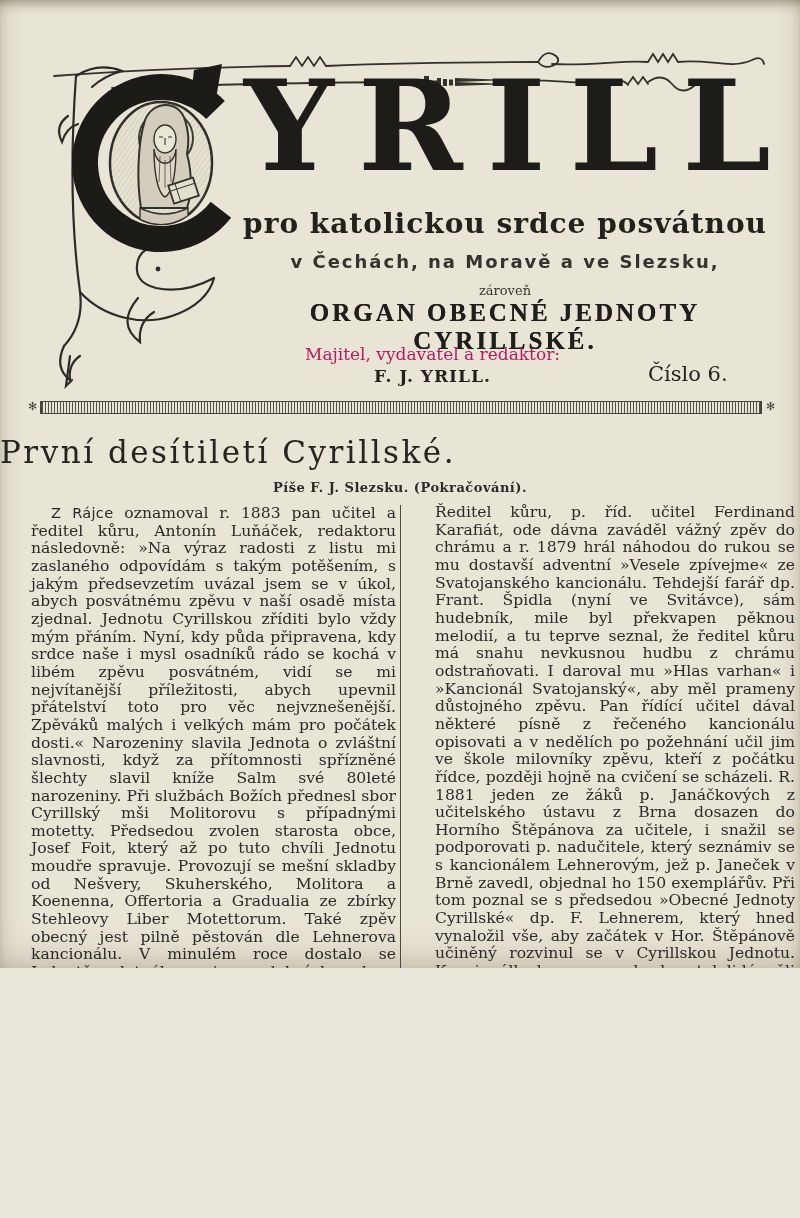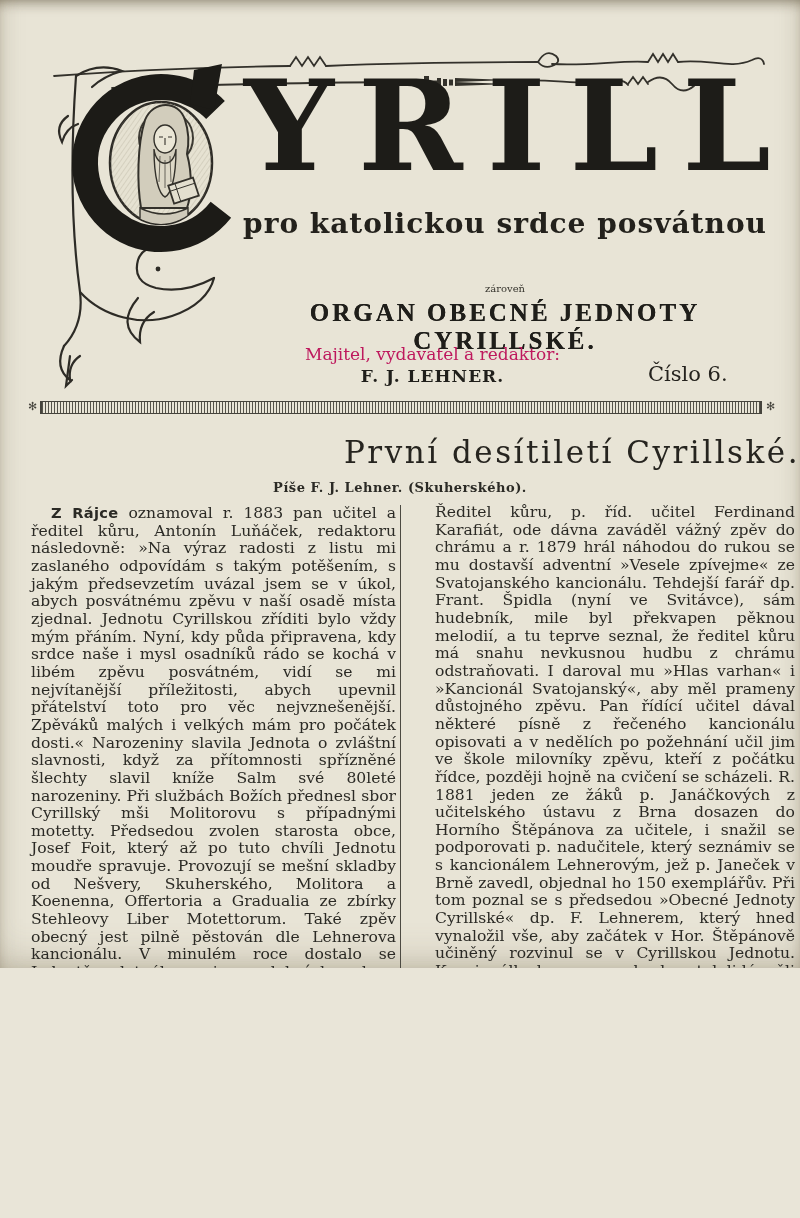--- a/index.html
+++ b/index.html
@@ -10,42 +10,42 @@
         box-shadow:inset 0 9px 14px -8px rgba(70,58,34,.6), inset 0 -26px 40px -26px rgba(125,114,86,.45),
                    inset 14px 0 30px -24px rgba(125,114,86,.5), inset -14px 0 30px -24px rgba(125,114,86,.5);}
   .abs{position:absolute;}
   
   .yrill{left:244px;top:70px;font-family:"DejaVu Serif",serif;font-weight:bold;
          font-size:126px;line-height:112px;letter-spacing:24px;color:#1d1c18;}
   .mast-center{left:240px;width:530px;text-align:center;}
   .casopis{top:179px;font-size:21px;letter-spacing:9px;color:#2a2823;}
   .genre{top:207px;font-size:28px;font-weight:bold;letter-spacing:1px;color:#23211c;}
   .region{top:251px;font-family:"DejaVu Sans",sans-serif;font-weight:bold;font-size:18px;letter-spacing:2px;color:#35332c;}
-  .zaroven{top:283px;font-size:10px;color:#35332c;}
+  .zaroven{top:283px;font-size:13px;color:#35332c;}
   .organ{top:299px;font-size:25px;font-weight:bold;letter-spacing:3px;color:#1f1e1a;
          text-shadow:0 0 .4px #1f1e1a;font-family:Liberation Serif, serif;}
   .mast-owner{left:230px;width:405px;text-align:center;}
   .owner{top:344px;font-size:17px;color:#be185d;}
   .editor{top:366px;font-size:17px;font-weight:bold;letter-spacing:1px;color:#201f1b;}
   .yearvol{left:73px;top:362px;font-size:21px;color:#25231e;}
   .issue{left:648px;top:362px;font-size:21px;color:#25231e;}
   
   .rule{left:40px;top:401px;width:722px;height:13px;box-sizing:border-box;
         border:1px solid #45433c;border-left-width:2px;border-right-width:2px;
         background:repeating-linear-gradient(90deg,#55534a 0 1px,rgba(0,0,0,0) 1px 3px);}
   .rule-orn{top:400px;font-size:11px;color:#45433c;line-height:14px;}
   .rule-orn.l{left:28px;} .rule-orn.r{left:766px;}
   
-  .title{left:0;top:434px;width:800px;text-align:right;font-size:31px;letter-spacing:2.5px;color:#26241f;}
+  .title{left:0;top:434px;width:800px;text-align:left;font-size:31px;letter-spacing:2.5px;color:#26241f;}
   .byline{left:0;top:480px;width:800px;text-align:center;font-size:13px;font-weight:bold;letter-spacing:.5px;color:#2b2a25;}
   .col{top:504px;font-size:15.6px;line-height:17.65px;text-align:justify;color:#2b2a25;
        hyphens:auto;-webkit-hyphens:auto;}
   .col p{margin:0;}
   .col p.ind{text-indent:20px;}
-  .col .lead{font-family:"DejaVu Sans",sans-serif;font-weight:bold;font-size:14.6px;letter-spacing:.3px;}
+  .col .lead{font-family:"DejaVu Sans",sans-serif;font-weight:normal;font-size:14.6px;letter-spacing:.3px;}
   .col-left{left:31px;width:365px;}
   .col-right{left:435px;width:360px;}
   .col-div{left:400px;top:505px;width:1px;height:612px;background:#4c4a42;}
   svg{display:block;}
 </style>
 </head>
 <body>
 
 <div class="page">
 
@@ -111,32 +111,33 @@
       <g transform="rotate(-18 142 136)">
         <rect x="129" y="125" width="26" height="19" fill="#e3dfcf" stroke="#33312b" stroke-width="1.8"></rect>
         <path d="M129,131 l26,0 M136,125 l0,19" stroke="#33312b" stroke-width=".9"></path>
       </g>
       <path d="M98,152 Q122,164 146,152 L146,170 Q120,180 98,170 Z" fill="#cfcaba" stroke="#33312b" stroke-width="1.4"></path>
     </g>
   </svg>
 
   <div class="abs yrill">YRILL</div>
   <div class="abs mast-center genre">pro katolickou srdce posvátnou</div>
+  <div class="abs mast-center region">v Čechách, na Moravě a ve Slezsku,</div>
   <div class="abs mast-center zaroven">zároveň</div>
   <div class="abs mast-center organ">ORGAN OBECNÉ JEDNOTY CYRILLSKÉ.</div>
   <div class="abs mast-owner owner">Majitel, vydavatel a redaktor:</div>
-  <div class="abs mast-owner editor">F. J. LEHNER.</div>
+  <div class="abs mast-owner editor">F. J. YRILL.</div>
   <div class="abs issue">Číslo 6.</div>
 
   <span class="abs rule-orn l">✻</span>
   <div class="abs rule"></div>
   <span class="abs rule-orn r">✻</span>
 
   <div class="abs title">První desítiletí Cyrillské.</div>
-  <div class="abs byline">Píše F. J. Lehner. (Skuherského).</div>
+  <div class="abs byline">Píše F. J. Slezsku. (Pokračování).</div>
 
   <div class="abs col-div"></div>
 
   <div class="abs col col-left">
     <p class="ind"><strong class="lead">Z Rájce</strong><span> oznamoval r. 1883 pan učitel a ředitel kůru, Antonín Luňáček, redaktoru následovně: »Na výraz radosti z listu mi zaslaného odpovídám s takým potěšením, s jakým předsevzetím uvázal jsem se v úkol, abych posvátnému zpěvu v naší osadě místa zjednal. Jednotu Cyrillskou zříditi bylo vždy mým přáním. Nyní, kdy půda připravena, kdy srdce naše i mysl osadníků rádo se kochá v libém zpěvu posvátném, vidí se mi nejvítanější příležitosti, abych upevnil přátelství toto pro věc nejvznešenější. Zpěváků malých i velkých mám pro počátek dosti.« Narozeniny slavila Jednota o zvláštní slavnosti, když za přítomnosti spřízněné šlechty slavil kníže Salm své 80leté narozeniny. Při službách Božích přednesl sbor Cyrillský mši Molitorovu s případnými motetty. Předsedou zvolen starosta obce, Josef Foit, který až po tuto chvíli Jednotu moudře spravuje. Provozují se mešní skladby od Nešvery, Skuherského, Molitora a Koenenna, Offertoria a Gradualia ze zbírky Stehleovy Liber Motettorum. Také zpěv obecný jest pilně pěstován dle Lehnerova kancionálu. V minulém roce dostalo se Jednotě vydatného spojence, dobrých varhan. Dle poslední zprávy čítá výkonný sbor liturgický 6 sopranů, 5 altů, 6 tenorů a 6 bassů; ve škole Cyrillské vyučuje se 12 mužských a 11 dítek ve dvou hodinách učebných. Zkoušky týdenní pravidelně se konají.</span></p>
     <p class="ind"><strong class="lead">V Horním Cyrillská</strong><span> založena jest Cyrillská Jednota formálně v lednu 1883, počátek její sahá však do dřívější doby.</span></p>
   </div>
 
   <div class="abs col col-right">
     <p>Ředitel kůru, p. říd. učitel Ferdinand Karafiát, ode dávna zaváděl vážný zpěv do chrámu a r. 1879 hrál náhodou do rukou se mu dostavší adventní »Vesele zpívejme« ze Svatojanského kancionálu. Tehdejší farář dp. Frant. Špidla (nyní ve Svitávce), sám hudebník, mile byl překvapen pěknou melodií, a tu teprve seznal, že ředitel kůru má snahu nevkusnou hudbu z chrámu odstraňovati. I daroval mu »Hlas varhan« i »Kancionál Svatojanský«, aby měl prameny důstojného zpěvu. Pan řídící učitel dával některé písně z řečeného kancionálu opisovati a v nedělích po požehnání učil jim ve škole milovníky zpěvu, kteří z počátku řídce, později hojně na cvičení se scházeli. R. 1881 jeden ze žáků p. Janáčkových z učitelského ústavu z Brna dosazen do Horního Štěpánova za učitele, i snažil se podporovati p. nadučitele, který seznámiv se s kancionálem Lehnerovým, jež p. Janeček v Brně zavedl, objednal ho 150 exemplářův. Při tom poznal se s předsedou »Obecné Jednoty Cyrillské« dp. F. Lehnerem, který hned vynaložil vše, aby začátek v Hor. Štěpánově učiněný rozvinul se v Cyrillskou Jednotu. Kancionálky brzo se rozebraly, a tak lidé měli v rukou písně cvičené a ve chrámu zpívané. O Božím Těle roku 1882 zpívány již hymny a motteta Cyrillská, hudba instrumentální dozněla již o vánocích r. 1881 naposledy na kůře. Roku 1881 zavedeny naprosto v zásadě zpěvy a skladby Cyrillské. Roku 1882 na podzim dosazeni za učitele opětně dva žáci Janáčkovi, tudíž také přátelé oprav Cyrillských, záhy</p>

